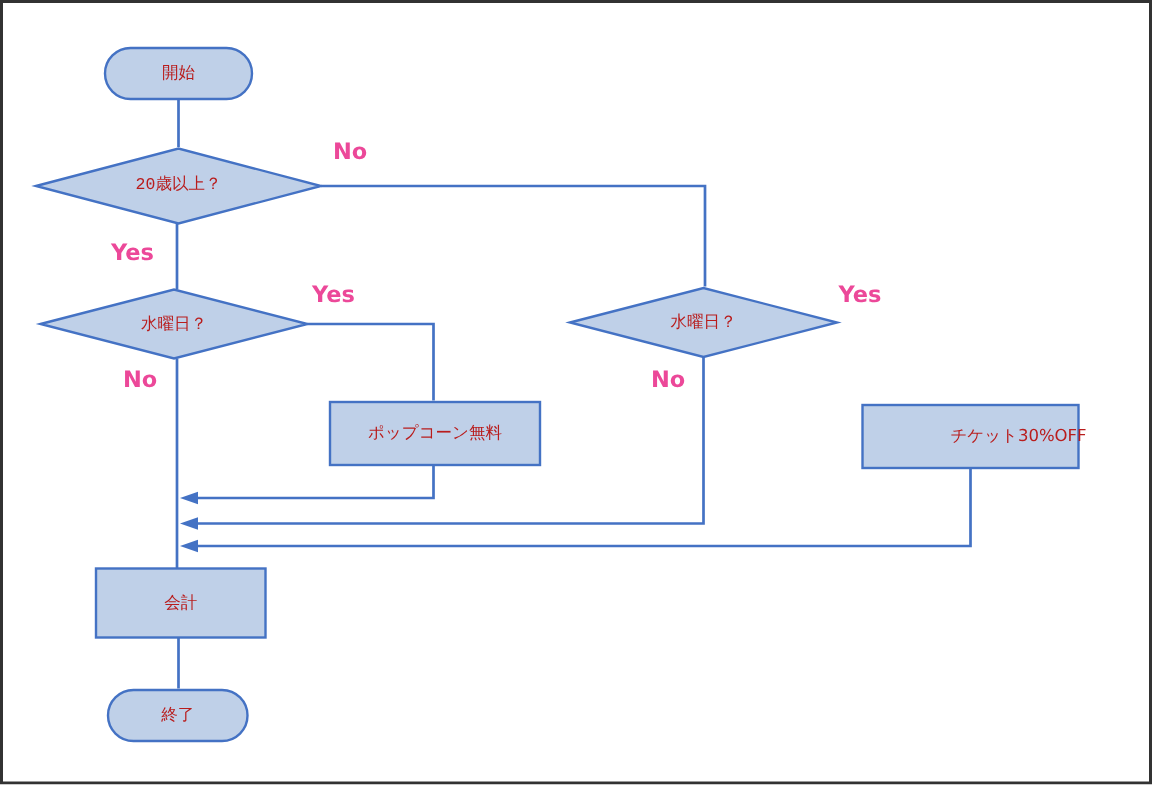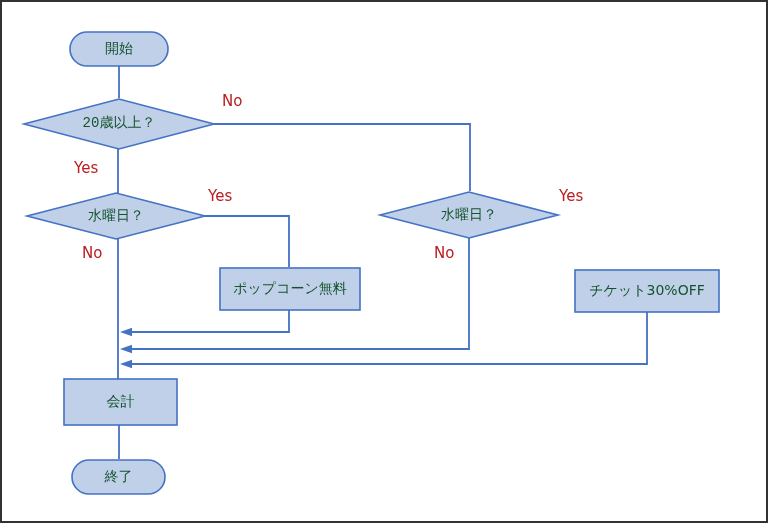--- a/index.html
+++ b/index.html
@@ -13,31 +13,31 @@
     font-family: "DejaVu Sans", "Liberation Sans", sans-serif;
     overflow: hidden;
   }
   .svg-layer { position: absolute; left: 0; top: 0; }
   .node-label {
     position: absolute;
     display: flex;
     align-items: center;
     justify-content: center;
     text-align: center;
-    color: #14532d;
-    font-size: 14px;
+    color: #b91c1c;
+    font-size: 11px;
     line-height: 1.1;
     pointer-events: none;
     white-space: nowrap;
   }
   .edge-label {
     position: absolute;
-    color: #b91c1c;
+    color: #ec4899;
     font-size: 15px;
-    font-weight: normal;
+    font-weight: bold;
     pointer-events: none;
     white-space: nowrap;
   }
 </style>
 </head>
 <body>
 
 <div class="canvas">
 
   <svg class="svg-layer" width="768" height="523" viewBox="0 0 768 523">
@@ -70,21 +70,21 @@
       <rect x="62" y="377" width="113" height="46"></rect>
       <rect x="70" y="458" width="93" height="34" rx="17" ry="17"></rect>
     </g>
   </svg>
 
   <div class="node-label" style="left:68px;  top:30px;  width:98px;  height:34px;">開始</div>
   <div class="node-label" style="left:22px;  top:97px;  width:190px; height:50px;font-family:Liberation Mono, monospace;">20歳以上？</div>
   <div class="node-label" style="left:25px;  top:191px; width:178px; height:46px;">水曜日？</div>
   <div class="node-label" style="left:378px; top:190px; width:178px; height:46px;">水曜日？</div>
   <div class="node-label" style="left:218px; top:266px; width:140px; height:42px;font-family:Liberation Serif, serif;">ポップコーン無料</div>
-  <div class="node-label" style="left:573px; top:268px; width:144px; height:42px;">チケット30%OFF</div>
+  <div class="node-label" style="left:573px; top:268px; width:144px; height:42px;padding-left:32px;">チケット30%OFF</div>
   <div class="node-label" style="left:62px;  top:377px; width:113px; height:46px;">会計</div>
   <div class="node-label" style="left:70px;  top:458px; width:93px;  height:34px;">終了</div>
 
   <div class="edge-label" style="left:220px; top:90px;">No</div>
   <div class="edge-label" style="left:72px;  top:157px;">Yes</div>
   <div class="edge-label" style="left:206px; top:185px;">Yes</div>
   <div class="edge-label" style="left:80px;  top:242px;">No</div>
   <div class="edge-label" style="left:557px; top:185px;">Yes</div>
   <div class="edge-label" style="left:432px; top:242px;">No</div>
 

